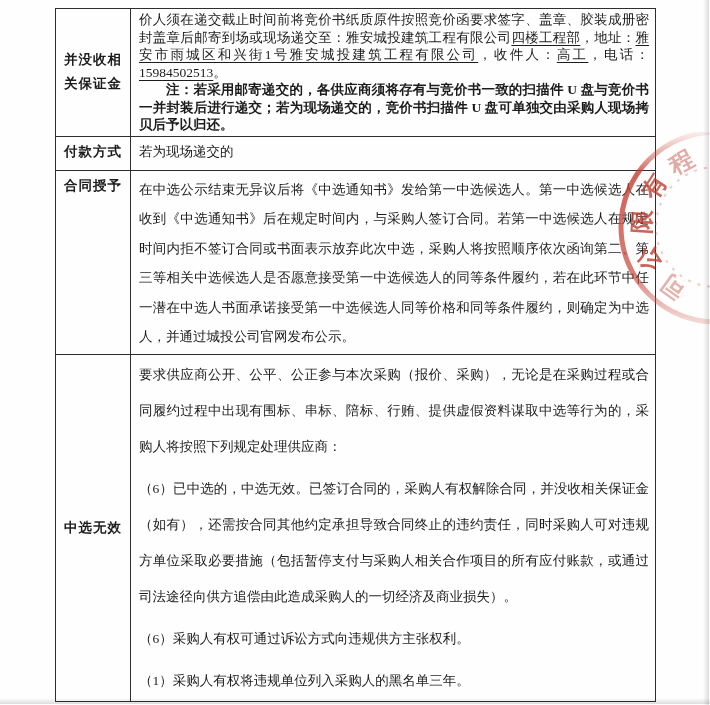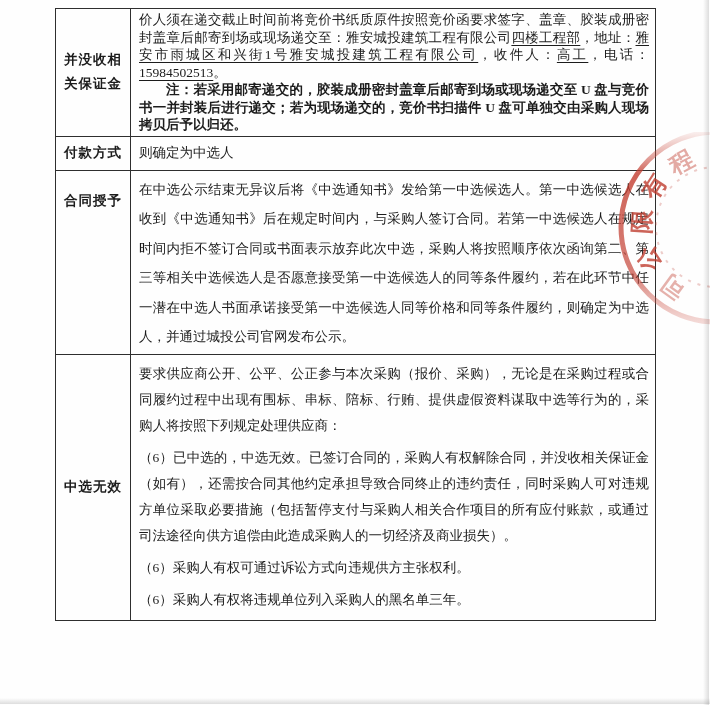--- a/index.html
+++ b/index.html
@@ -23,33 +23,33 @@
     font-size:13.5px;
   }
   .col-head{width:75px;}
   .col-body{width:525px;}
   td.hcell{
     font-weight:bold;
     padding:2px 4px 2px 8px;
     line-height:24px;
     letter-spacing:1px;
   }
-  td.hcell.top{vertical-align:top;padding-top:18px;}
+  td.hcell.top{vertical-align:top;padding-top:3px;}
   td.ccell{padding:2px 6px 2px 8px;margin-left:31px;}
   .r1{height:109px;}
-  .r2{height:34px;}
+  .r2{height:34px;font-family:Liberation Mono, monospace;}
   .r3{height:183px;}
   .r4{height:266px;}
   .r1 .ccell p{margin:0;line-height:17.5px;text-align:justify;}
   .r1 .ccell p.note{font-weight:bold;text-indent:2em;}
   .useg{text-decoration:underline;text-underline-offset:2.5px;}
   .r2 .ccell{line-height:18px;}
   .r3 .ccell{vertical-align:top;padding-top:4px;}
   .r3 .ccell p{margin:0;line-height:29.5px;text-align:justify;}
-  .r4 .ccell p{margin:0 0 6px 0;line-height:26px;text-align:justify;}
+  .r4 .ccell p{margin:0 0 6px 0;line-height:36px;text-align:justify;}
   .r4 .ccell p:last-child{margin-bottom:0;}
   
   .seal{
     position:absolute;left:588px;top:132px;width:122px;height:210px;
     pointer-events:none;
   }
   .seal text{
     font-family:"Liberation Serif","DejaVu Serif",serif;
     font-weight:bold;
     font-size:24px;
@@ -72,43 +72,43 @@
     <colgroup>
         <col class="col-head">
         <col class="col-body">
       </colgroup>
 
     <tbody>
         <tr class="r1">
       <td class="hcell">并没收相关保证金</td>
       <td class="ccell">
         <p><span>价人须在递交截止时间前将竞价书纸质原件按照竞价函要求签字、盖章、胶装成册密封盖章后邮寄到场或现场递交至：雅安城投建筑工程有限公司</span><span class="useg">四楼工程部</span><span>，地址：</span><span class="useg">雅安市雨城区和兴街1号雅安城投建筑工程有限公司</span><span>，收件人：</span><span class="useg">高工</span><span>，电话：</span><span class="useg">15984502513</span><span>。</span></p>
-        <p class="note">注：若采用邮寄递交的，胶装成册密封盖章后邮寄到场或现场递交至 U 盘与竞价书一并封装后进行递交；若为现场递交的，竞价书扫描件 U 盘可单独交由采购人现场拷贝后予以归还。</p>
+        <p class="note">注：若采用邮寄递交的，各供应商须将存有与竞价书一致的扫描件 U 盘与竞价书一并封装后进行递交；若为现场递交的，竞价书扫描件 U 盘可单独交由采购人现场拷贝后予以归还。</p>
       </td>
     </tr>
 
     <tr class="r2">
       <td class="hcell">付款方式</td>
-      <td class="ccell">则确定为中选人</td>
+      <td class="ccell">若为现场递交的</td>
     </tr>
 
     <tr class="r3">
       <td class="hcell top">合同授予</td>
       <td class="ccell">
         <p>在中选公示结束无异议后将《中选通知书》发给第一中选候选人。第一中选候选人在收到《中选通知书》后在规定时间内，与采购人签订合同。若第一中选候选人在规定时间内拒不签订合同或书面表示放弃此次中选，采购人将按照顺序依次函询第二、第三等相关中选候选人是否愿意接受第一中选候选人的同等条件履约，若在此环节中任一潜在中选人书面承诺接受第一中选候选人同等价格和同等条件履约，则确定为中选人，并通过城投公司官网发布公示。</p>
       </td>
     </tr>
 
     <tr class="r4">
       <td class="hcell">中选无效</td>
       <td class="ccell">
         <p>要求供应商公开、公平、公正参与本次采购（报价、采购），无论是在采购过程或合同履约过程中出现有围标、串标、陪标、行贿、提供虚假资料谋取中选等行为的，采购人将按照下列规定处理供应商：</p>
         <p>（6）已中选的，中选无效。已签订合同的，采购人有权解除合同，并没收相关保证金（如有），还需按合同其他约定承担导致合同终止的违约责任，同时采购人可对违规方单位采取必要措施（包括暂停支付与采购人相关合作项目的所有应付账款，或通过司法途径向供方追偿由此造成采购人的一切经济及商业损失）。</p>
         <p>（6）采购人有权可通过诉讼方式向违规供方主张权利。</p>
-        <p>（6）采购人有权将违规单位列入采购人的黑名单三年。</p>
+        <p>（1）采购人有权将违规单位列入采购人的黑名单三年。</p>
       </td>
     </tr>
   </tbody>
     </table>
 
   <svg class="seal" viewBox="0 0 122 210" xmlns="http://www.w3.org/2000/svg" aria-hidden="true">
     <defs>
       <linearGradient id="sg" x1="0" y1="0" x2="0" y2="1">
         <stop offset="0" stop-color="#d4695e" stop-opacity="0.10"></stop>
         <stop offset="0.22" stop-color="#c23b2e" stop-opacity="0.80"></stop>

